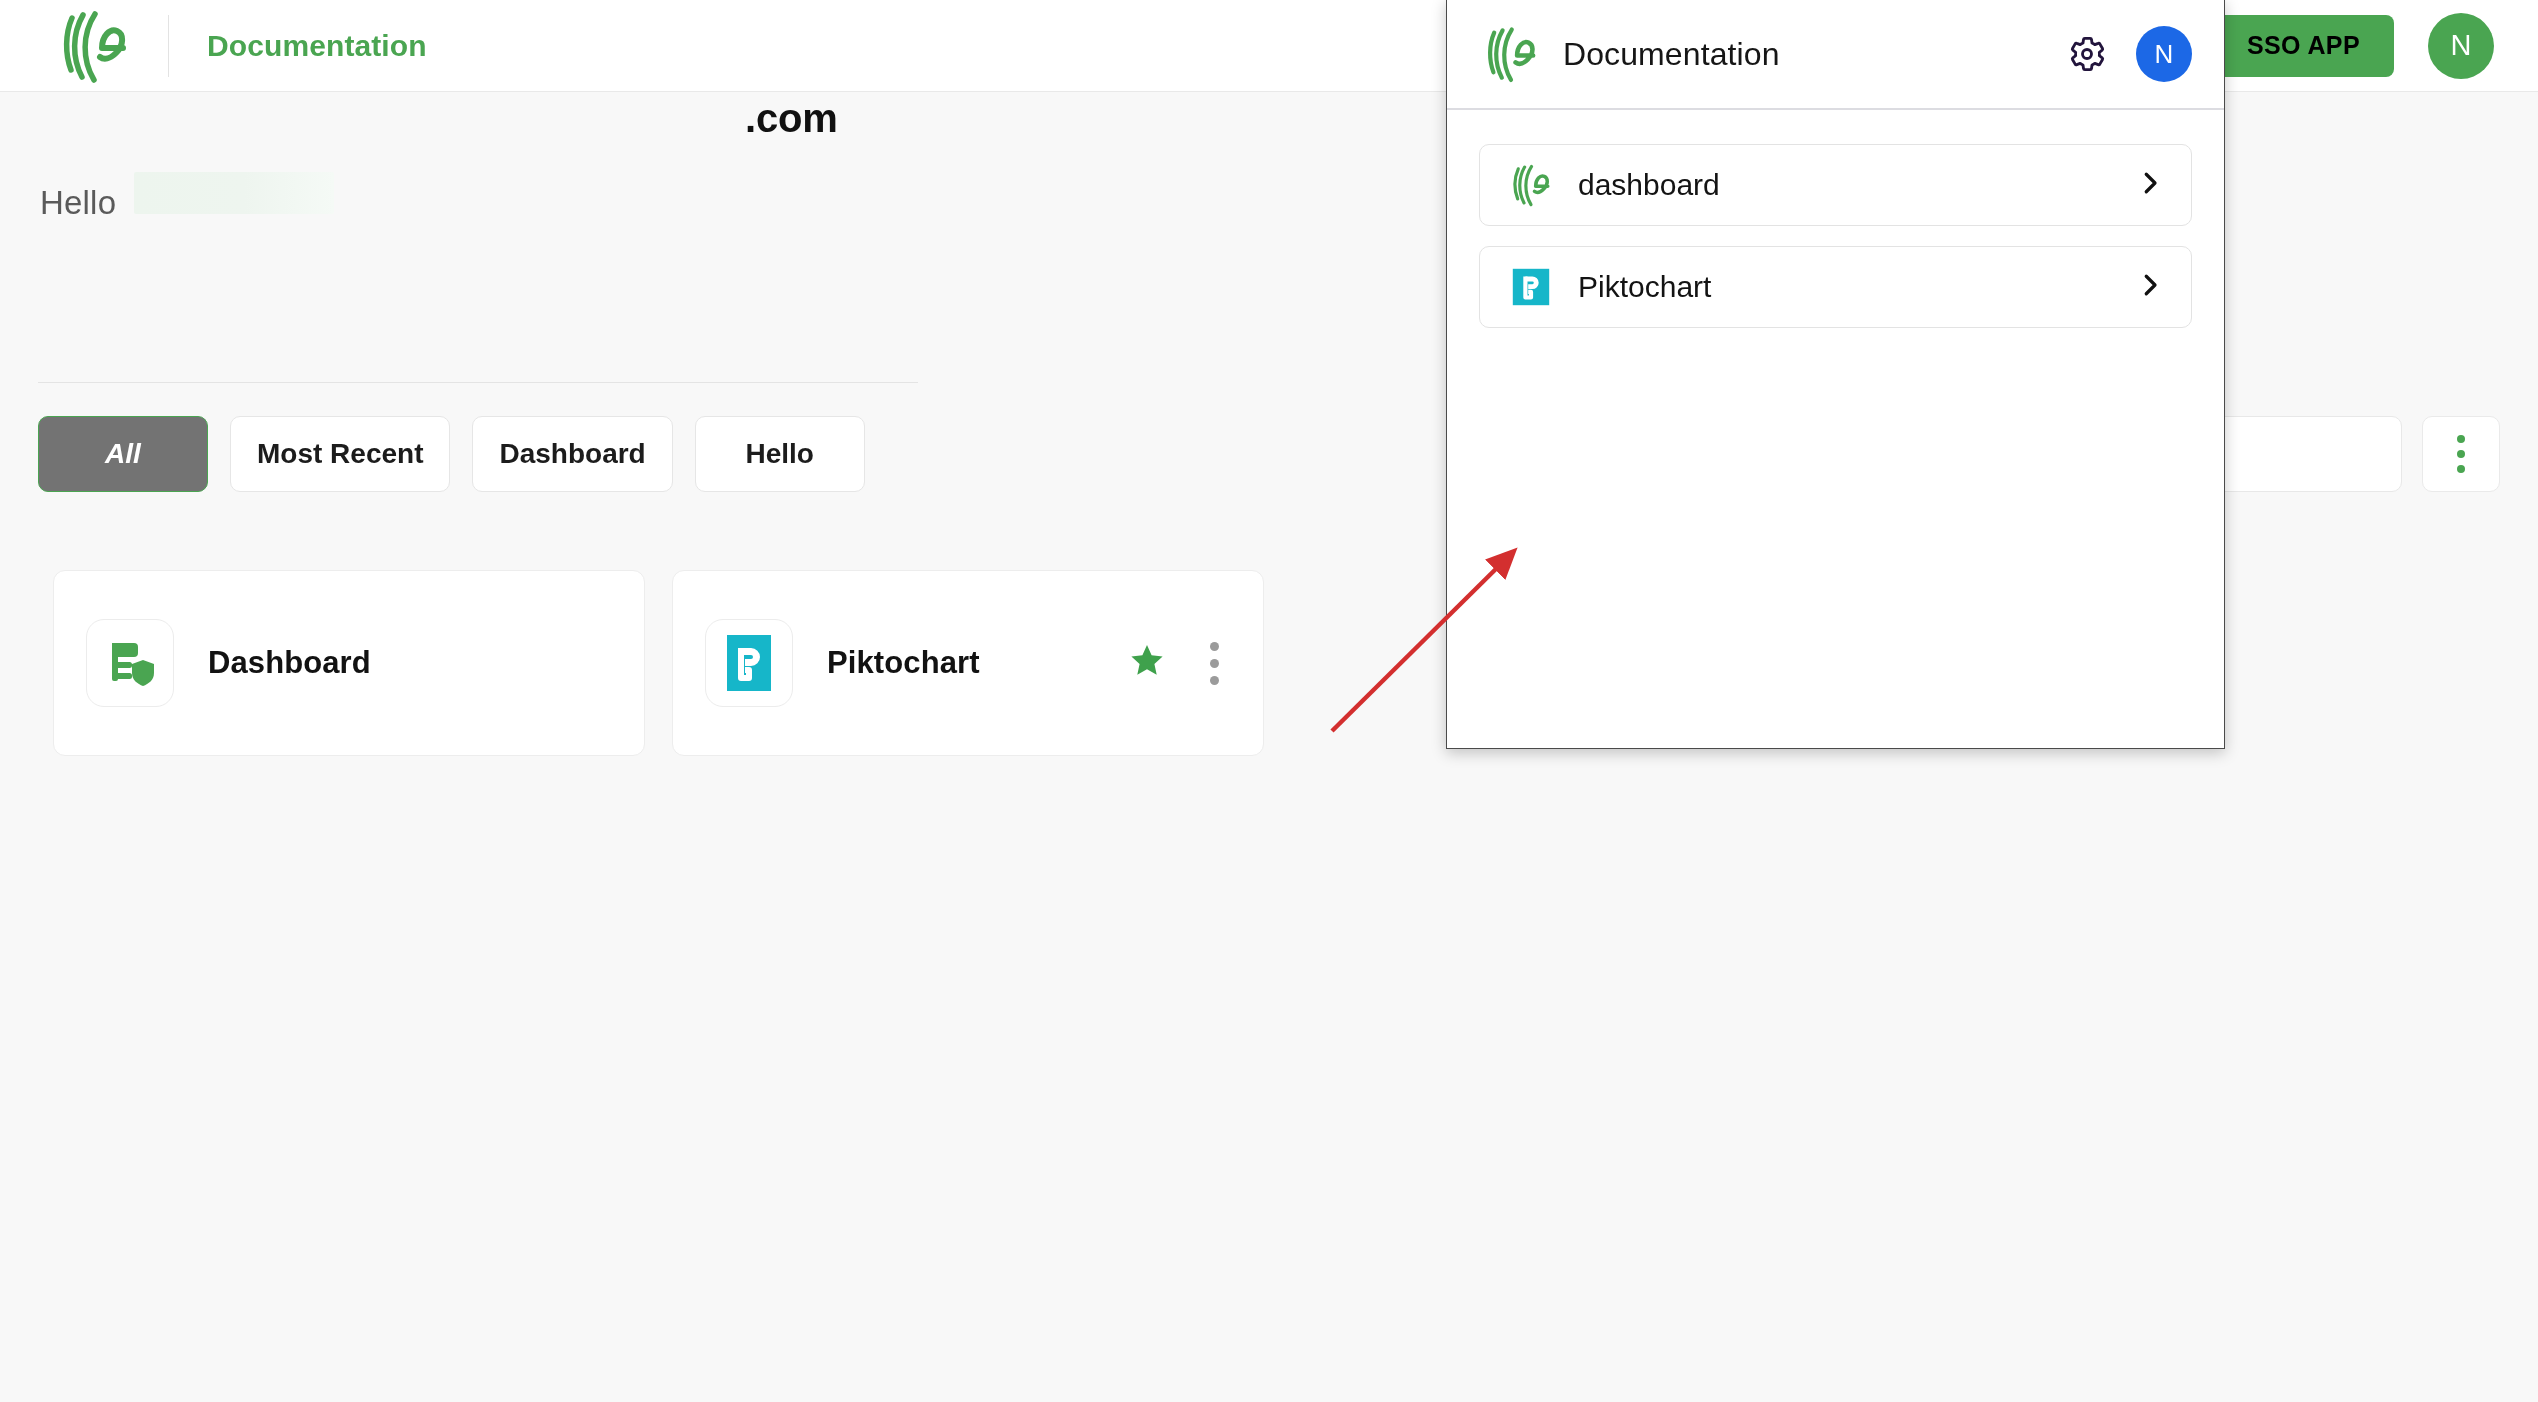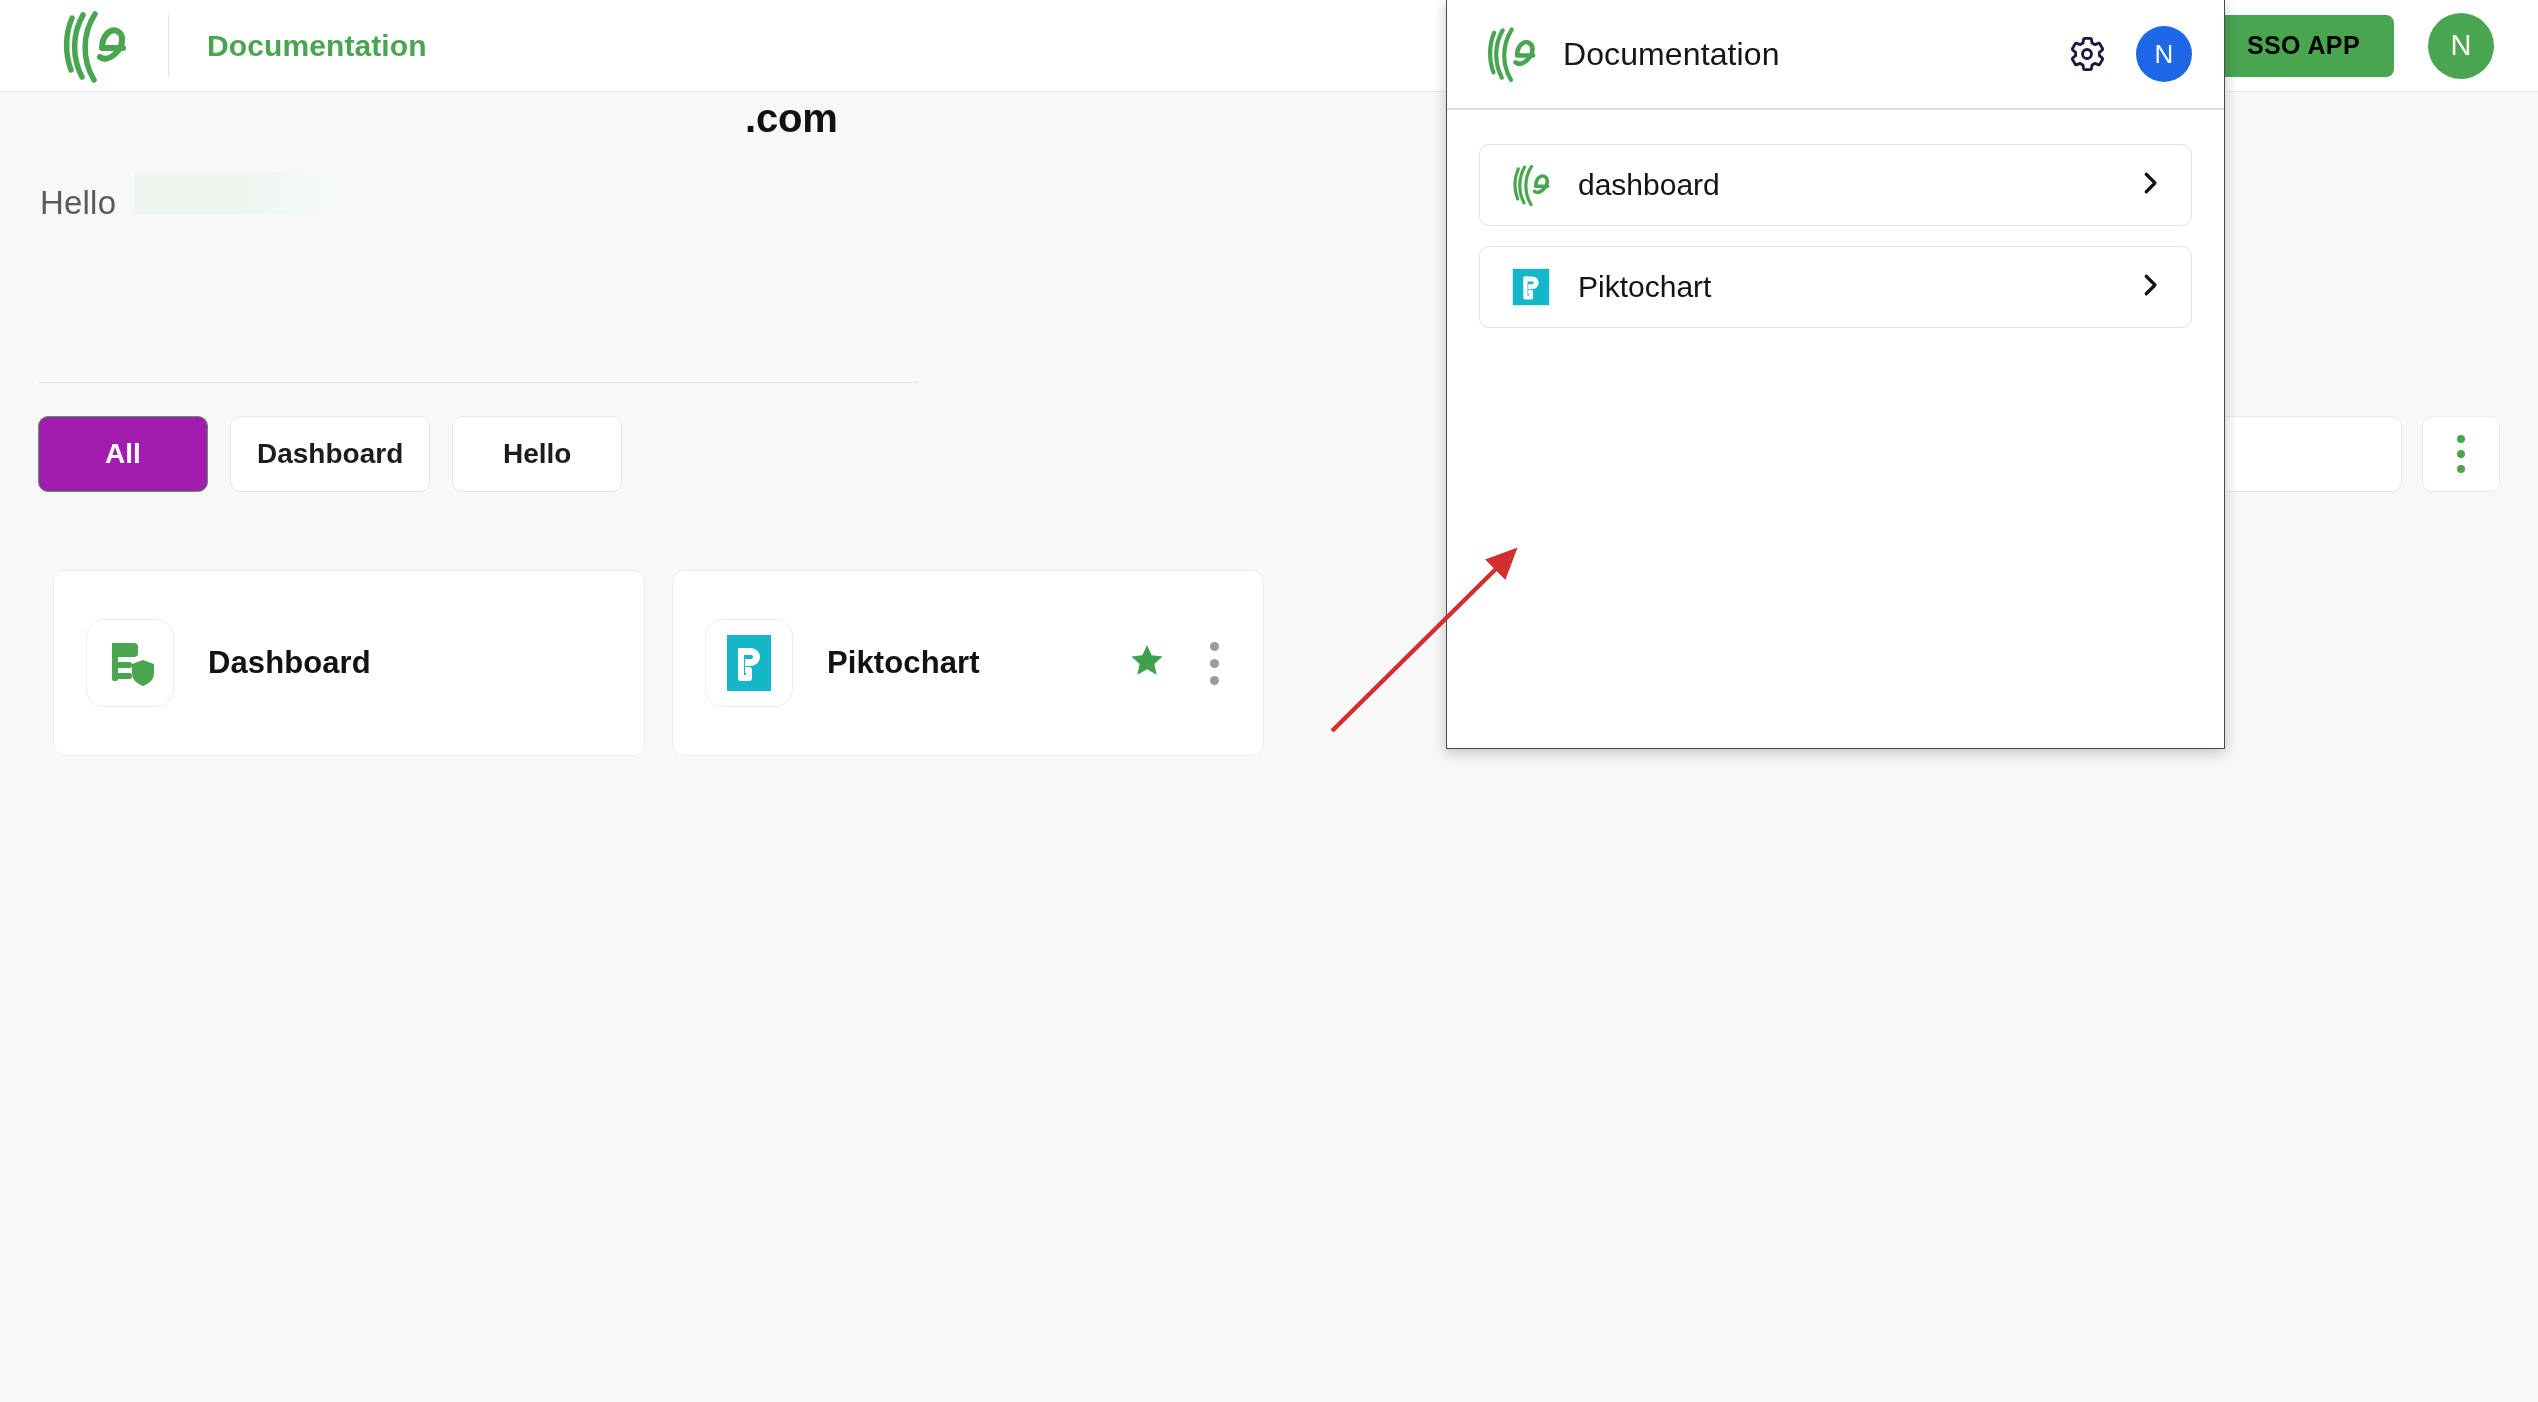--- a/index.html
+++ b/index.html
@@ -175,23 +175,24 @@
     font-weight: 700;
     color: #1c1c1c;
     cursor: pointer;
     display: flex;
     align-items: center;
     justify-content: center;
     white-space: nowrap;
   }
 
   .tab-btn.active {
-    background: #a21caf;
+    background: #737373;
     border-color: #4aa551;
     color: #ffffff;
+    font-style: italic;
   }
 
   .tabs-spacer { flex: 1 1 auto; }
 
   .search-input {
     width: 530px;
     height: 76px;
     background: #ffffff;
     border: 1px solid #e8e8e8;
     border-radius: 10px;
@@ -418,20 +419,21 @@
 
   <div class="greeting-row">
     <span class="greeting-hello">Hello</span>
     <span class="greeting-redacted"></span>
   </div>
   <div class="greeting-domain">.com</div>
   <div class="greeting-rule"></div>
 
   <div class="tabs-row">
     <button class="tab-btn active">All</button>
+    <button class="tab-btn">Most Recent</button>
     <button class="tab-btn">Dashboard</button>
     <button class="tab-btn">Hello</button>
 
     <span class="tabs-spacer"></span>
 
     <input class="search-input" type="text" placeholder="" style="">
 
     <div class="kebab-btn">
       <span class="dot"></span>
       <span class="dot"></span>

